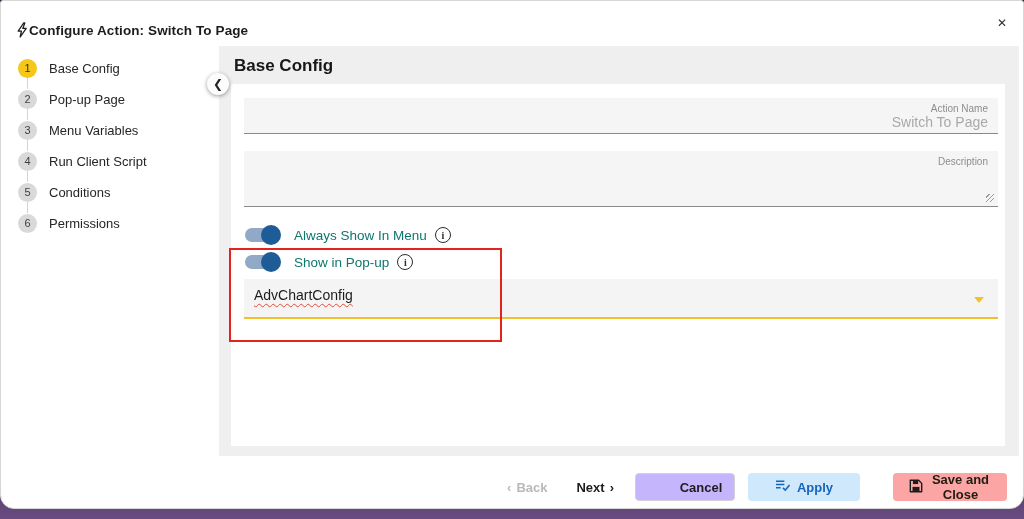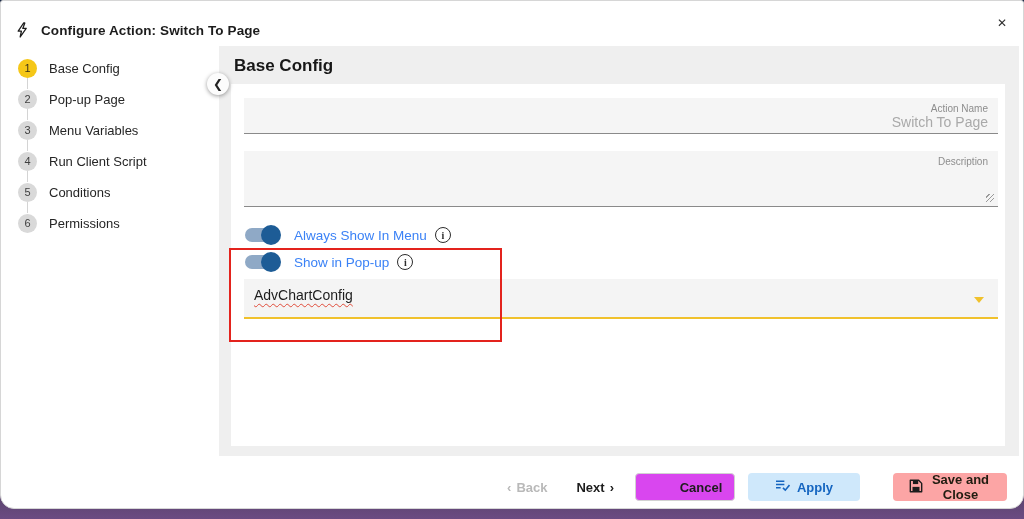--- a/index.html
+++ b/index.html
@@ -8,21 +8,21 @@
     font-family:"Liberation Sans","DejaVu Sans",sans-serif;
     background:linear-gradient(to bottom,#1e2c49 0%,#1b2740 70%,#5c4470 96%,#6b4b82 100%);
     position:relative; overflow:hidden;
   }
   .dialog {
     position:absolute; left:0; right:0; top:0; bottom:10px;
     background:#ffffff; border:1px solid #d6d6d6;
     border-radius:3px 3px 14px 14px;
   }
   
-  .hdr-title { position:absolute; left:14px; top:21px; display:flex; align-items:center; gap:12px; }
+  .hdr-title { position:absolute; left:14px; top:21px; display:flex; align-items:center; gap:0; }
   .hdr-title .bolt { width:14px; height:16px; display:inline-block; }
   .hdr-title .ttl { font-size:13.5px; font-weight:bold; color:#1c1c1c; letter-spacing:.1px; }
   .close-x { position:absolute; right:12px; top:13px; width:18px; height:18px;
     display:flex; align-items:center; justify-content:center;
     font-size:12px; font-weight:bold; color:#2f2f2f; cursor:pointer; }
   
   .stepper { position:absolute; left:17px; top:57px; width:190px; }
   .step { display:flex; align-items:center; height:20px; }
   .step .num {
     width:19px; height:19px; border-radius:50%; background:#d9d9d9; color:#3f3f3f;
@@ -51,21 +51,21 @@
   .resize-grip { position:absolute; right:4px; bottom:4px; width:8px; height:8px;
     background:repeating-linear-gradient(135deg,transparent 0 2px,#9a9a9a 2px 3px); }
   
   .toggle-row { position:absolute; left:14px; display:flex; align-items:center; height:20px; }
   .toggle-row.r1 { top:141px; }
   .toggle-row.r2 { top:168px; }
   .switch { position:relative; width:34px; height:14px; border-radius:7px; background:#8fa9c6;
     flex:0 0 34px; cursor:pointer; }
   .switch .knob { position:absolute; right:-2px; top:-3px; width:20px; height:20px;
     border-radius:50%; background:#1d5c96; }
-  .toggle-row .tlabel { margin-left:15px; font-size:13.5px; color:#3b82f6; }
+  .toggle-row .tlabel { margin-left:15px; font-size:13.5px; color:#0f766e; }
   .info-icon { margin-left:8px; width:16px; height:16px; border:1.4px solid #2c2c2c; border-radius:50%;
     display:flex; align-items:center; justify-content:center;
     font-size:10px; font-weight:bold; color:#2c2c2c;
     font-family:"Liberation Serif","DejaVu Serif",serif; }
   
   .select-field { position:absolute; left:13px; top:195px; width:754px; height:40px;
     background:#f4f4f4; border-bottom:2px solid #f0c12c; padding:5px 10px 0 10px; cursor:pointer; }
   .select-field .slabel { font-size:10.5px; color:#2b5cab; display:block; }
   .select-field .svalue { font-size:14px; color:#1c1c1c; display:inline-block; margin-top:3px;
     text-decoration:underline; text-decoration-style:wavy; text-decoration-color:#e04b3a;
@@ -79,21 +79,21 @@
   
   .footer { position:absolute; right:16px; top:472px; display:flex; align-items:center; gap:13px; }
   .txt-btn { font-size:13px; font-weight:bold; background:none; border:none; cursor:pointer;
     display:flex; align-items:center; gap:5px; padding:6px 8px;
     font-family:"Liberation Sans","DejaVu Sans",sans-serif; }
   .btn-back { color:#b9b9b9; cursor:default; }
   .btn-next { color:#1d1d1d;justify-content:center; }
   .btn { height:28px; border-radius:4px; font-size:13px; font-weight:bold; cursor:pointer;
     display:flex; align-items:center; justify-content:center; gap:7px; border:none; padding:0 16px;
     font-family:"Liberation Sans","DejaVu Sans",sans-serif; }
-  .btn-cancel { background:#d946ef; border:1px solid #d2d2d2; color:#1d1d1d; width:100px;padding-left:48px; }
+  .btn-cancel { background:#c4b5fd; border:1px solid #d2d2d2; color:#1d1d1d; width:100px;padding-left:48px; }
   .btn-apply { background:#cfe8fb; color:#1565c0; width:112px; }
   .btn-save { background:#fca5a5; color:#201c10; width:114px;margin-left:20px; }
   .chev { font-size:13px; }
 </style>
 </head>
 <body>
 
 <div class="dialog">
 
   <div class="hdr-title">

